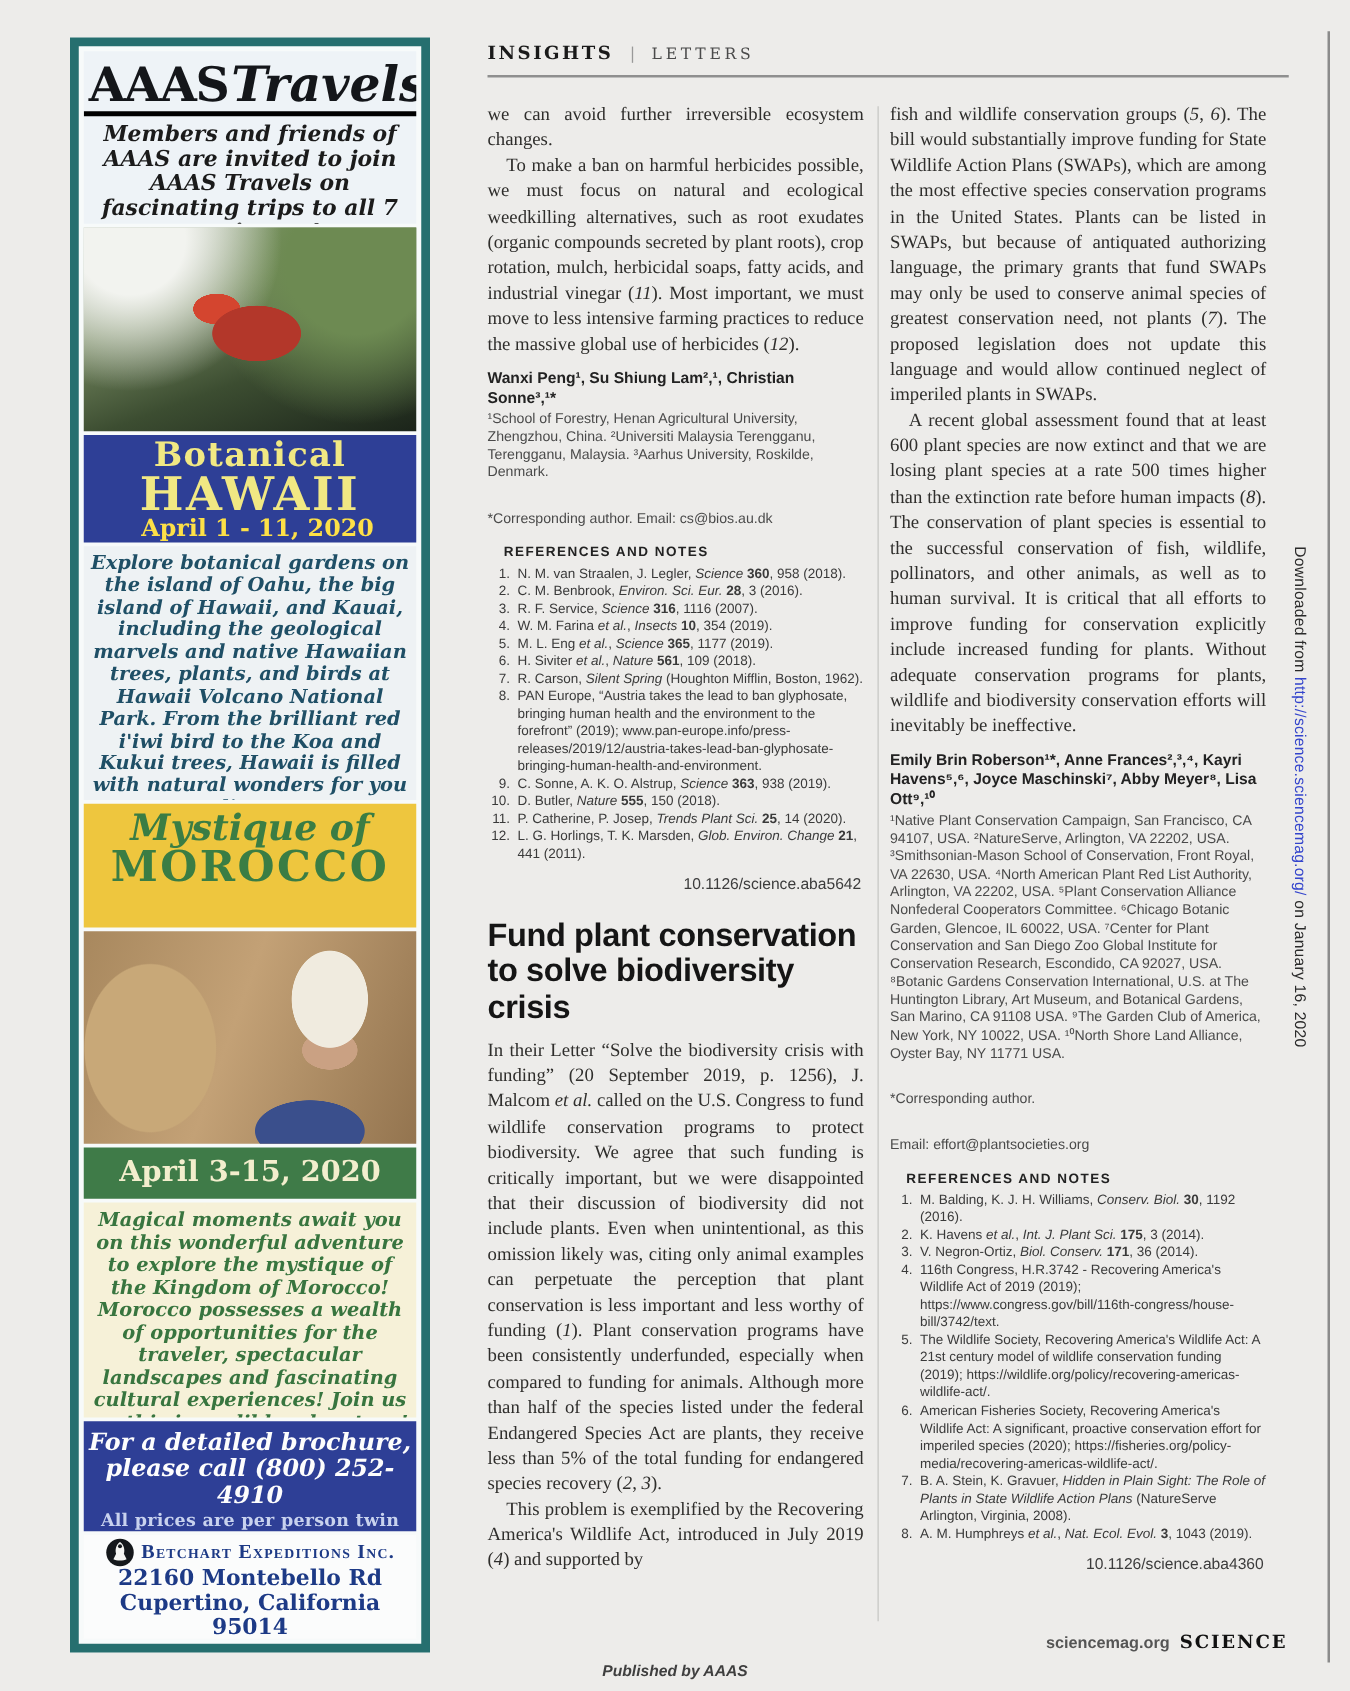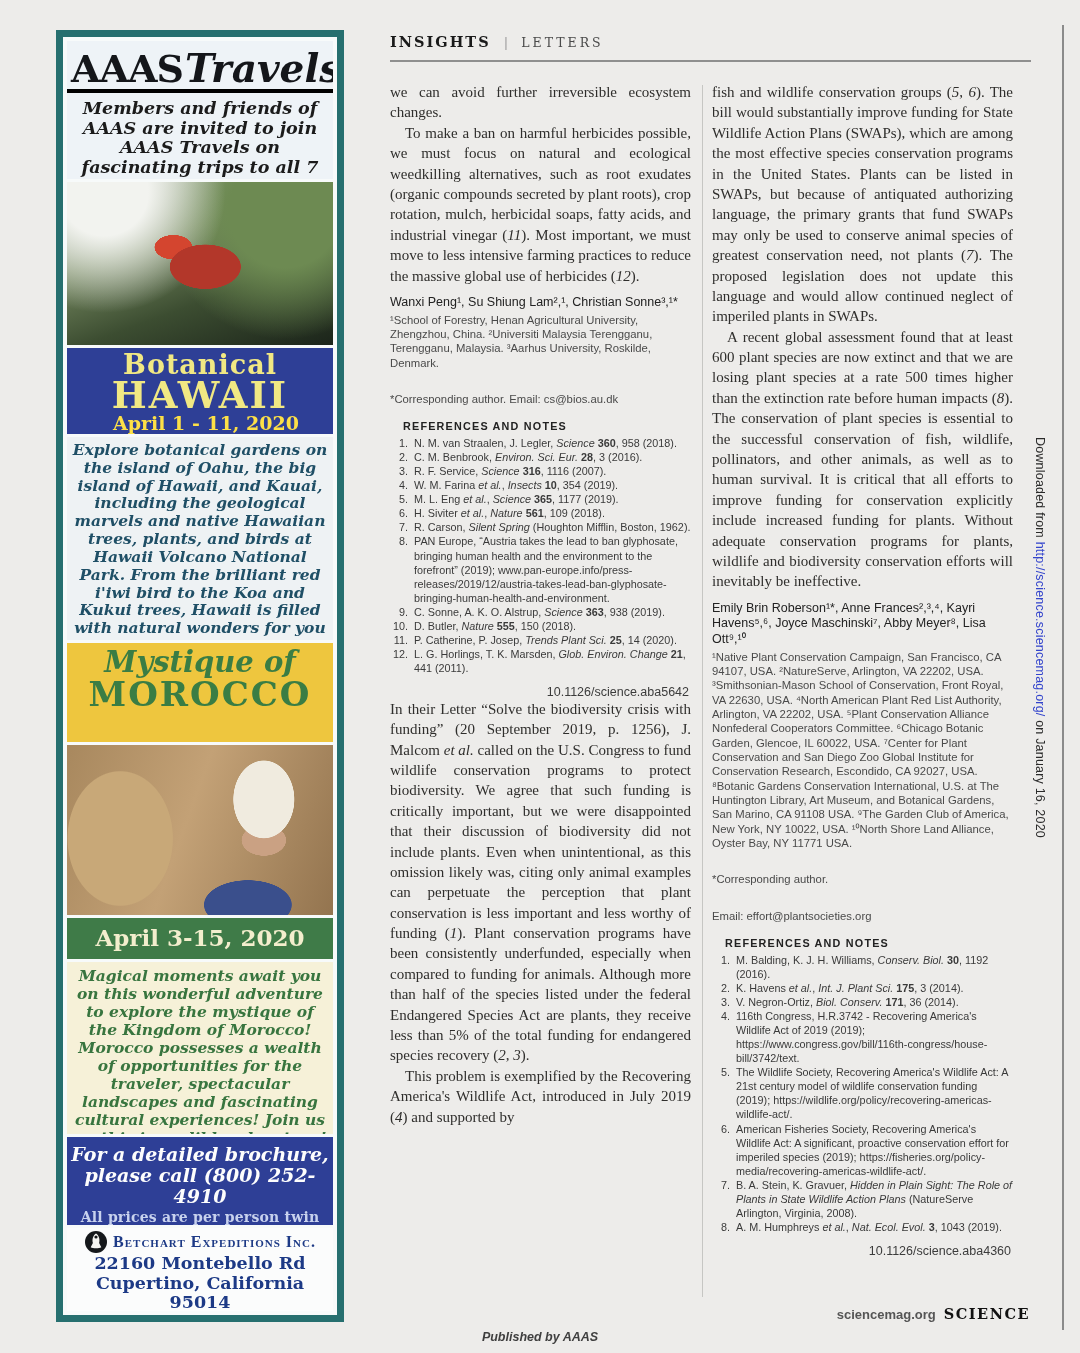--- a/index.html
+++ b/index.html
@@ -66,21 +66,21 @@
   .kicker .sep{color:#999;margin:0 8px;font-size:13px;}
   .kicker .k2{font-size:12.5px;letter-spacing:3px;color:#4a4a4a;}
   .head-rule{position:absolute;left:390px;top:60px;width:641px;height:2px;background:#8f8f8f;}
 
   .col{position:absolute;top:82px;width:301px;}
   .col1{left:390px;} .col2{left:712px;}
   .col-divider{position:absolute;left:702px;top:85px;width:1px;height:1212px;background:#c6c6c3;}
 
   .para{font-family:"Liberation Serif",serif;font-size:15px;line-height:1.36;color:var(--ink);text-align:justify;}
   .para + .para{text-indent:15px;}
-  .authors{font-weight:400;font-size:12.5px;line-height:1.25;color:#222;margin-top:9px;}
+  .authors{font-weight:700;font-size:12.5px;line-height:1.25;color:#222;margin-top:9px;}
   .affils{font-size:11.3px;line-height:1.27;color:#4a4a4a;margin-top:2px;}
   .corresp{font-size:11.3px;line-height:1.27;color:#4a4a4a;margin-top:22px;}
   .ref-head{font-weight:700;font-size:10.8px;letter-spacing:1.2px;color:#222;margin-top:14px;margin-bottom:4px;padding-left:13px;}
   .ref-item{display:flex;font-size:10.8px;line-height:1.3;color:#3a3a3a;}
   .ref-num{width:18px;text-align:right;flex:none;margin-right:6px;}
   .ref-text{flex:1;}
   .doi{font-size:12.5px;color:#3c3c3c;text-align:right;margin-top:10px;padding-right:2px;}
   .letter-title{font-weight:700;font-size:26px;line-height:1.08;letter-spacing:-0.3px;color:#151515;
       margin-top:20px;margin-bottom:12px;}
   .body-list{margin-top:0;}
@@ -206,20 +206,21 @@
         <div class="ref-item">
           <span class="ref-num">11.</span>
           <span class="ref-text">P. Catherine, P. Josep, <i>Trends Plant Sci.</i> <b>25</b>, 14 (2020).</span>
         </div>
         <div class="ref-item">
           <span class="ref-num">12.</span>
           <span class="ref-text">L. G. Horlings, T. K. Marsden, <i>Glob. Environ. Change</i> <b>21</b>, 441 (2011).</span>
         </div>
       </div>
     <div class="doi">10.1126/science.aba5642</div>
+    <h2 class="letter-title"><span>Fund plant conservation</span><br><span>to solve biodiversity crisis</span></h2>
     <div class="body-list">
         <div class="para">In their Letter “Solve the biodiversity crisis with funding” (20 September 2019, p. 1256), J. Malcom <i>et al.</i> called on the U.S. Congress to fund wildlife conservation programs to protect biodiversity. We agree that such funding is critically important, but we were disappointed that their discussion of biodiversity did not include plants. Even when unintentional, as this omission likely was, citing only animal examples can perpetuate the perception that plant conservation is less important and less worthy of funding (<i>1</i>). Plant conservation programs have been consistently underfunded, especially when compared to funding for animals. Although more than half of the species listed under the federal Endangered Species Act are plants, they receive less than 5% of the total funding for endangered species recovery (<i>2</i>, <i>3</i>).</div>
         <div class="para">This problem is exemplified by the Recovering America's Wildlife Act, introduced in July 2019 (<i>4</i>) and supported by</div>
       </div>
   </div>
 
   <div class="col-divider"></div>
 
   <div class="col col2">
     <div class="body-list">
@@ -247,21 +248,21 @@
         <div class="ref-item">
           <span class="ref-num">4.</span>
           <span class="ref-text">116th Congress, H.R.3742 - Recovering America's Wildlife Act of 2019 (2019); https://www.congress.gov/bill/116th-congress/house-bill/3742/text.</span>
         </div>
         <div class="ref-item">
           <span class="ref-num">5.</span>
           <span class="ref-text">The Wildlife Society, Recovering America's Wildlife Act: A 21st century model of wildlife conservation funding (2019); https://wildlife.org/policy/recovering-americas-wildlife-act/.</span>
         </div>
         <div class="ref-item">
           <span class="ref-num">6.</span>
-          <span class="ref-text">American Fisheries Society, Recovering America's Wildlife Act: A significant, proactive conservation effort for imperiled species (2019); https://fisheries.org/policy-media/recovering-americas-wildlife-act/.</span>
+          <span class="ref-text">American Fisheries Society, Recovering America's Wildlife Act: A significant, proactive conservation effort for imperiled species (2020); https://fisheries.org/policy-media/recovering-americas-wildlife-act/.</span>
         </div>
         <div class="ref-item">
           <span class="ref-num">7.</span>
           <span class="ref-text">B. A. Stein, K. Gravuer, <i>Hidden in Plain Sight: The Role of Plants in State Wildlife Action Plans</i> (NatureServe Arlington, Virginia, 2008).</span>
         </div>
         <div class="ref-item">
           <span class="ref-num">8.</span>
           <span class="ref-text">A. M. Humphreys <i>et al.</i>, <i>Nat. Ecol. Evol.</i> <b>3</b>, 1043 (2019).</span>
         </div>
       </div>

